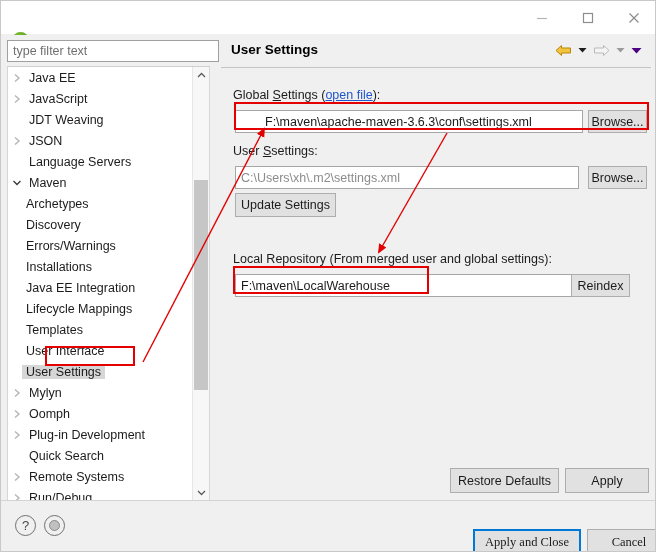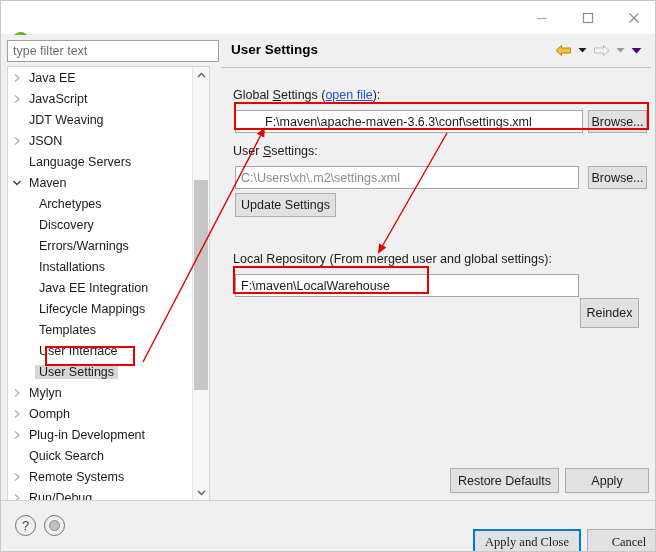--- a/index.html
+++ b/index.html
@@ -107,21 +107,21 @@
   }
   .tree-row .twisty {
     width: 17px;
     display: flex; align-items: center; justify-content: center;
     color: #b0b0b0;
     flex: 0 0 17px;
   }
   .tree-row .twisty svg { display:block; }
   .tree-row .lbl { padding: 0 4px; }
   .tree-row.lvl1 .lbl { margin-left: 0; }
-  .tree-row.lvl2 { padding-left: 27px; }
+  .tree-row.lvl2 { padding-left: 14px; }
   .tree-row.selected .lbl {
     background: #d6d6d6;
   }
 
   
   .tb-scroll {
     position: absolute; right: 0; top: 0;
     width: 16px; height: 100%;
     background: #f7f7f7;
     border-left: 1px solid #e6e6e6;
@@ -466,21 +466,21 @@
       <div class="field-label" style="left:12px; top:76px;">
         <span>User </span><span class="mn">S</span><span>settings:</span>
       </div>
       <input class="txtinput ghost" style="left: 14px; top: 98px; width: 344px;" type="text" placeholder="C:\Users\xh\.m2\settings.xml">
       <div class="btn" style="left:367px; top:98px; width:59px; height:23px;">Browse...</div>
 
       <div class="btn" style="left:14px; top:125px; width:101px; height:24px;">Update Settings</div>
 
       <div class="field-label" style="left:12px; top:184px;">Local Repository (From merged user and global settings):</div>
       <input class="txtinput" style="left: 14px; top: 206px; width: 344px;" type="text" value="F:\maven\LocalWarehouse">
-      <div class="btn" style="left:359px; top:206px; width:59px; height:30px;margin-top:24px;">Reindex</div>
+      <div class="btn" style="left:350px; top:206px; width:59px; height:23px;">Reindex</div>
 
       <div class="btn" style="left:229px; top:400px; width:109px; height:25px;">Restore Defaults</div>
       <div class="btn" style="left:344px; top:400px; width:84px; height:25px;">Apply</div>
     </div>
   </div>
 
   <div class="bottombar">
     <div class="round-ico" style="left:14px;">
       <span>?</span>
     </div>

